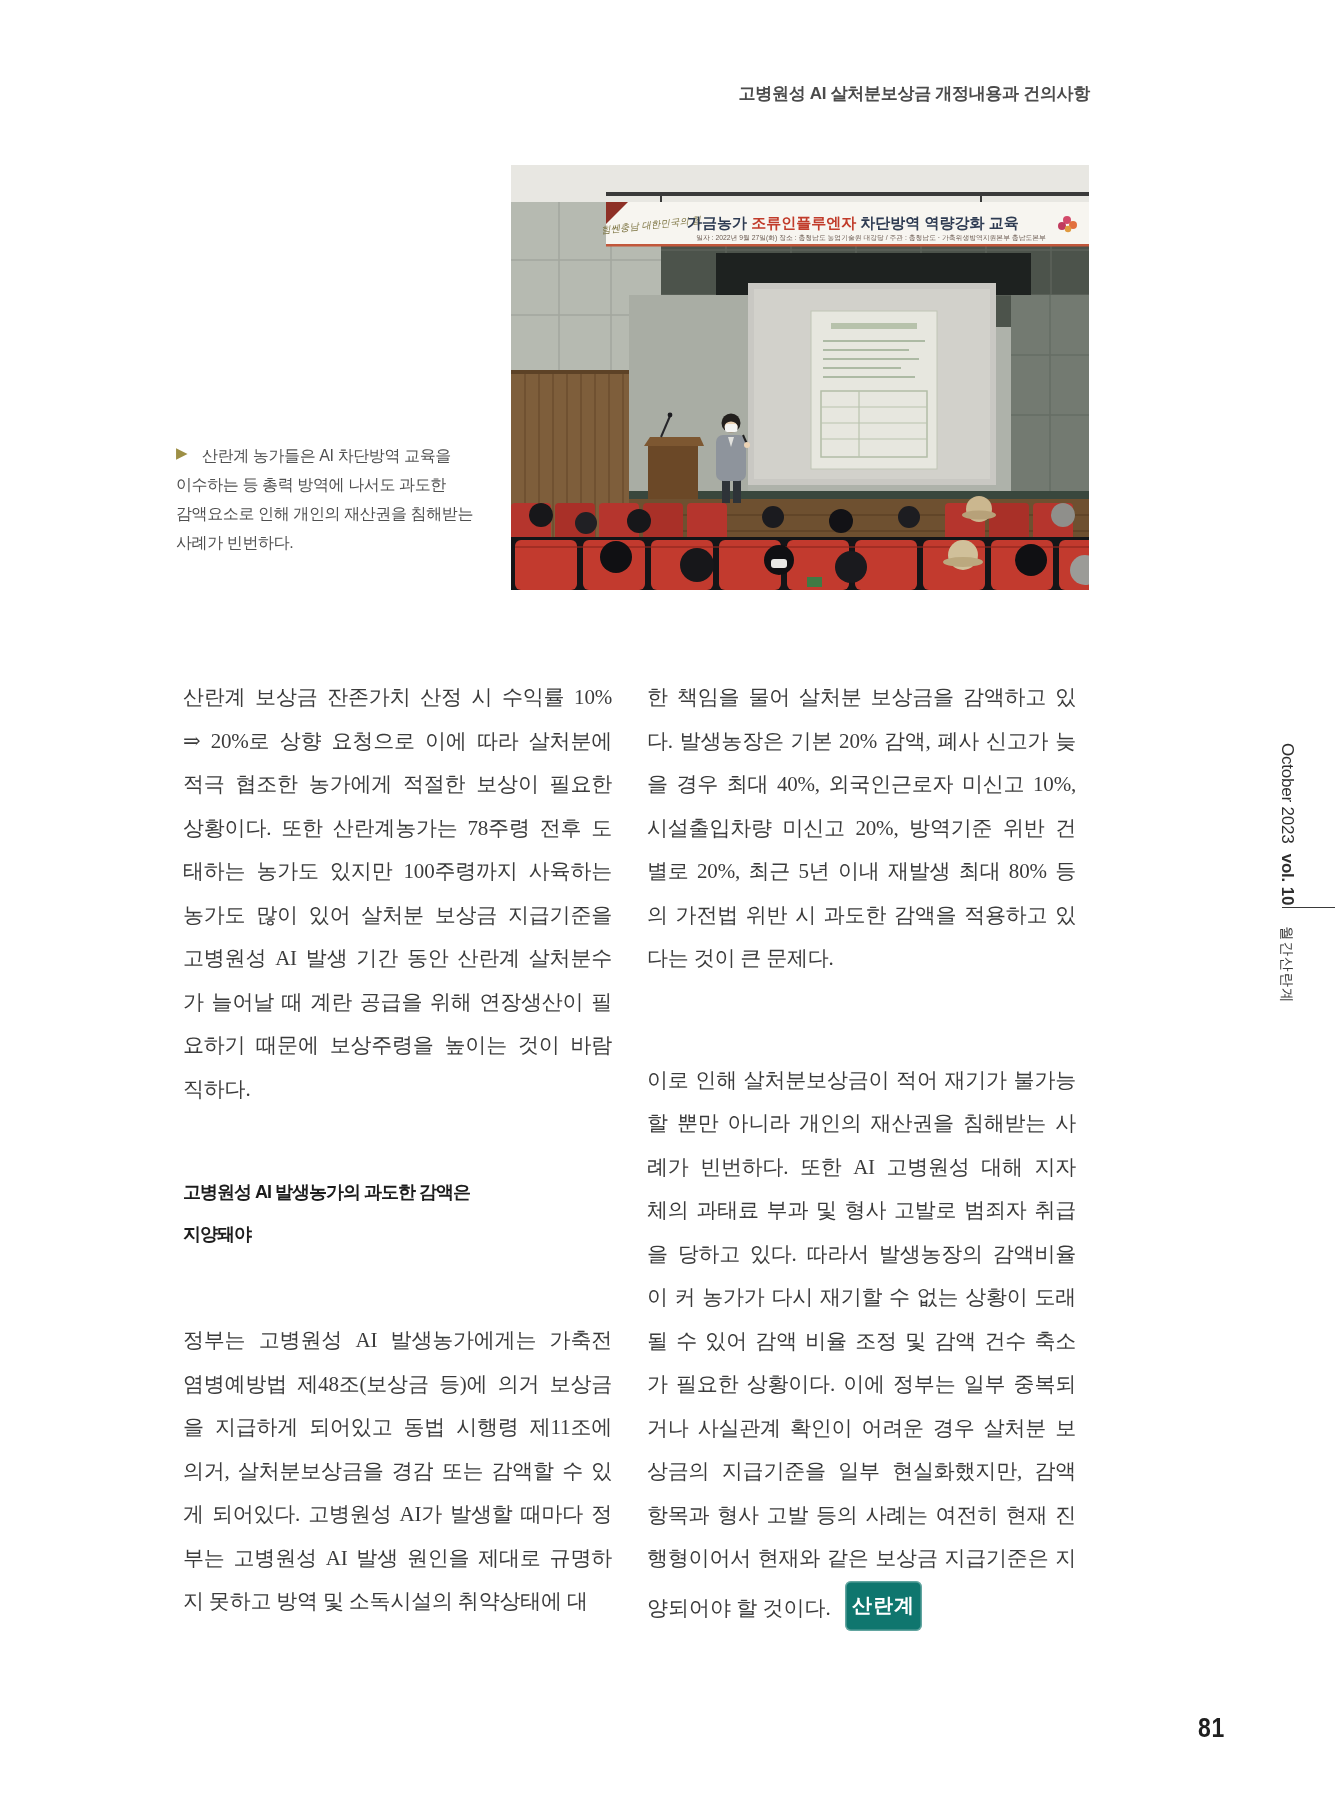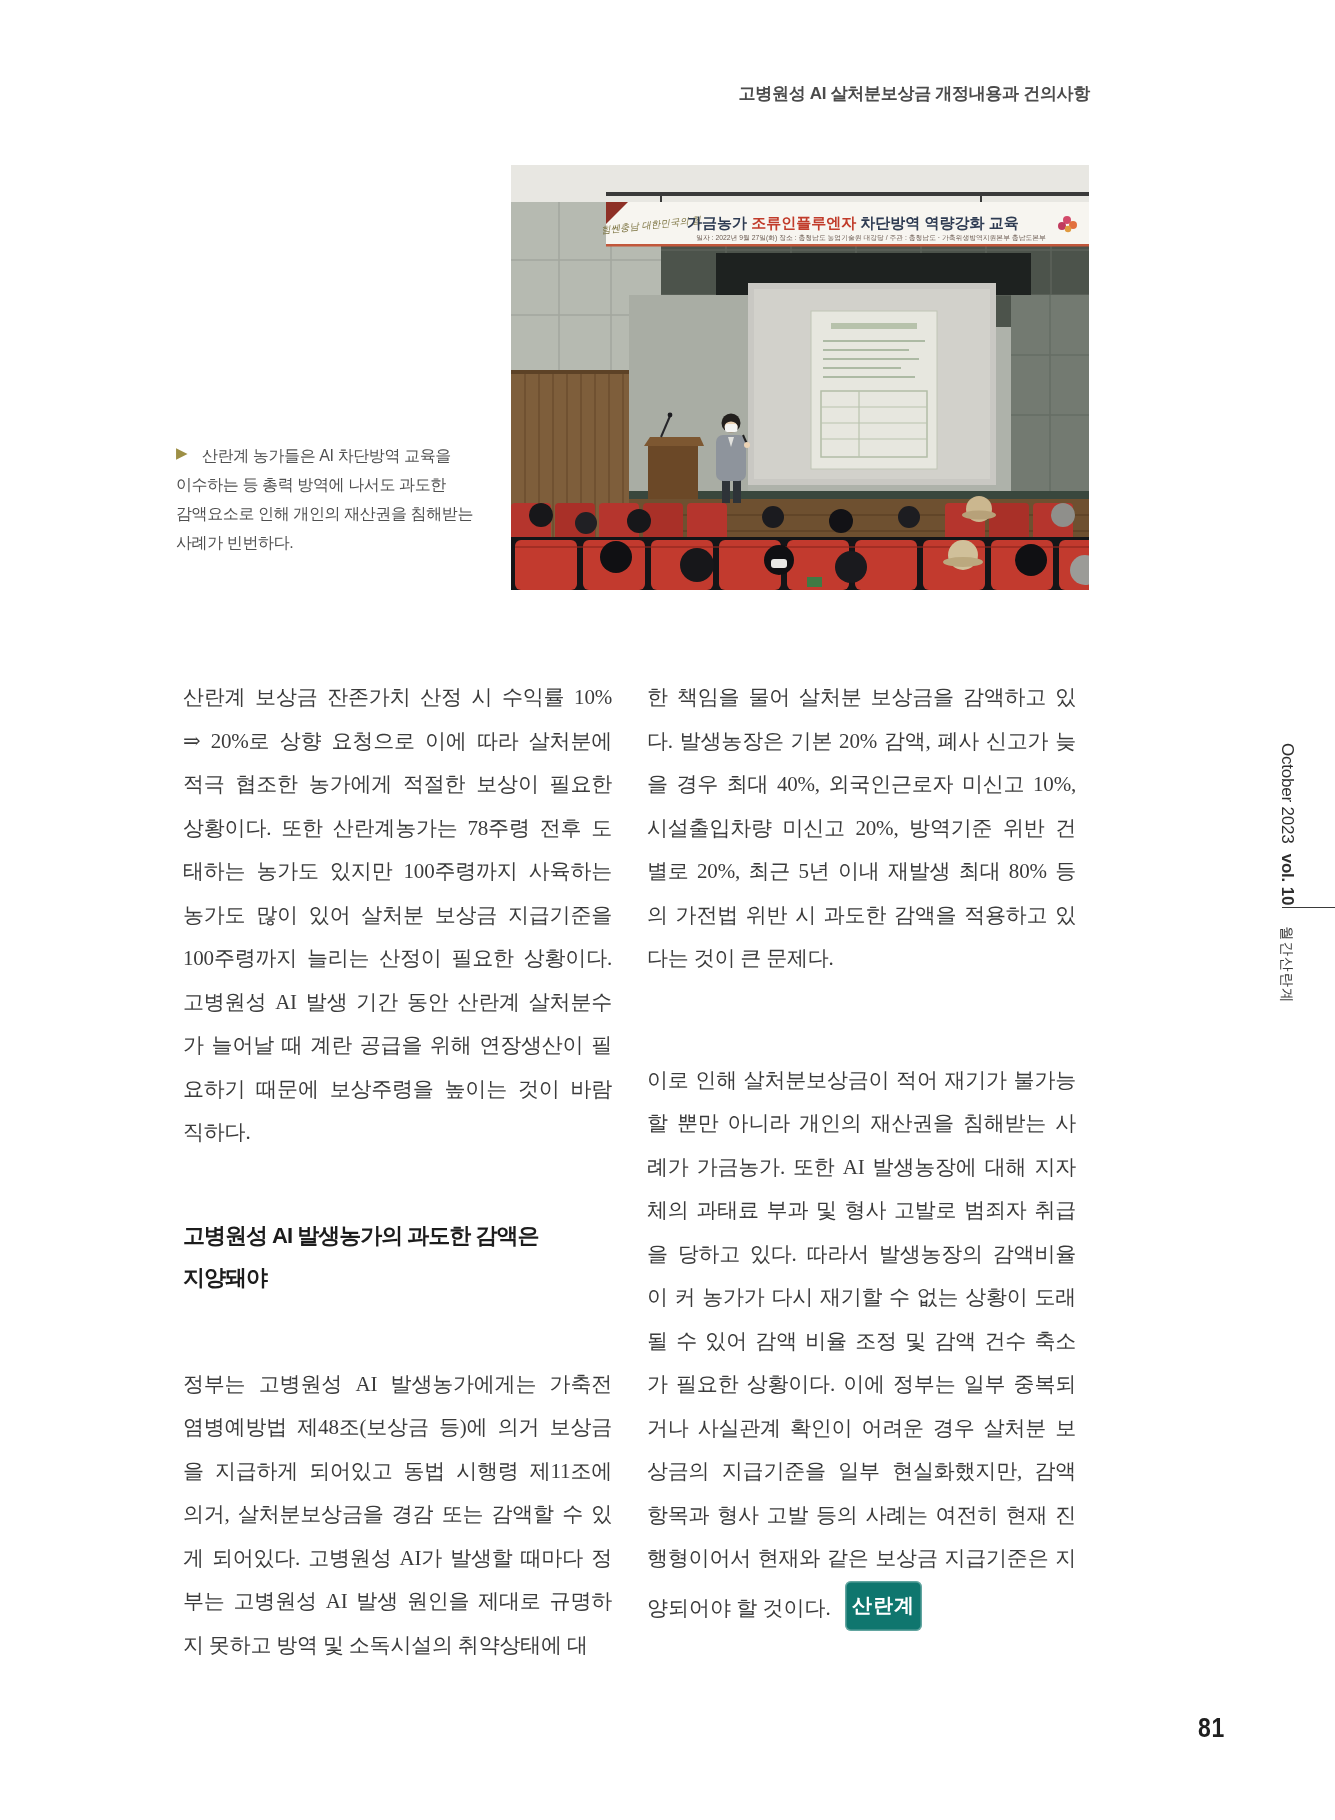--- a/index.html
+++ b/index.html
@@ -35,21 +35,21 @@
   .para { }
   .line {
     font-size:21px; line-height:43.5px; white-space:nowrap;
     text-align:justify; text-align-last:justify; letter-spacing:-0.2px;
   }
   .para > .line:last-child { text-align-last:left; }
   .keep-just > .line:last-child { text-align-last:justify; }
   .subhead { margin-top:60px; margin-bottom:0; }
   .subhead-line {
     font-family:"Liberation Sans", sans-serif; font-weight:700;
-    font-size:22px; line-height:42px; color:#1c1c1c; letter-spacing:-1px;
+    font-size:18px; line-height:42px; color:#1c1c1c; letter-spacing:-1px;
     white-space:nowrap;
   }
   .para-2 { margin-top:64px; }
   .para-r2 { margin-top:78px; }
   .final-line { font-size:21px; line-height:43.5px; white-space:nowrap; }
   .end-badge {
     display:inline-block; background:#0f766e; color:#ffffff;
     font-family:"Liberation Sans", sans-serif; font-weight:700; font-size:20px;
     padding:3px 7px 4px; border-radius:6px; margin-left:9px; vertical-align:3px;
     letter-spacing:1px; box-shadow: inset 0 0 0 1.5px rgba(255,255,255,0.35);
@@ -213,21 +213,20 @@
   </div>
 
   <div class="col col-left">
     <div class="para para-1">
         <div class="line">산란계 보상금 잔존가치 산정 시 수익률 10%</div>
         <div class="line">⇒ 20%로 상향 요청으로 이에 따라 살처분에</div>
         <div class="line">적극 협조한 농가에게 적절한 보상이 필요한</div>
         <div class="line">상황이다. 또한 산란계농가는 78주령 전후 도</div>
         <div class="line">태하는 농가도 있지만 100주령까지 사육하는</div>
         <div class="line">농가도 많이 있어 살처분 보상금 지급기준을</div>
-        <div class="line">100주령까지 늘리는 산정이 필요한 상황이다.</div>
         <div class="line">고병원성 AI 발생 기간 동안 산란계 살처분수</div>
         <div class="line">가 늘어날 때 계란 공급을 위해 연장생산이 필</div>
         <div class="line">요하기 때문에 보상주령을 높이는 것이 바람</div>
         <div class="line">직하다.</div>
       </div>
     <div class="subhead">
         <div class="subhead-line">고병원성 AI 발생농가의 과도한 감액은</div>
         <div class="subhead-line">지양돼야</div>
       </div>
     <div class="para para-2">
@@ -247,21 +246,21 @@
         <div class="line">다. 발생농장은 기본 20% 감액, 폐사 신고가 늦</div>
         <div class="line">을 경우 최대 40%, 외국인근로자 미신고 10%,</div>
         <div class="line">시설출입차량 미신고 20%, 방역기준 위반 건</div>
         <div class="line">별로 20%, 최근 5년 이내 재발생 최대 80% 등</div>
         <div class="line">의 가전법 위반 시 과도한 감액을 적용하고 있</div>
         <div class="line">다는 것이 큰 문제다.</div>
       </div>
     <div class="para keep-just para-r2">
         <div class="line">이로 인해 살처분보상금이 적어 재기가 불가능</div>
         <div class="line">할 뿐만 아니라 개인의 재산권을 침해받는 사</div>
-        <div class="line">례가 가금농가. 또한 AI 발생농장에 대해 지자</div>
+        <div class="line">례가 빈번하다. 또한 AI 고병원성 대해 지자</div>
         <div class="line">체의 과태료 부과 및 형사 고발로 범죄자 취급</div>
         <div class="line">을 당하고 있다. 따라서 발생농장의 감액비율</div>
         <div class="line">이 커 농가가 다시 재기할 수 없는 상황이 도래</div>
         <div class="line">될 수 있어 감액 비율 조정 및 감액 건수 축소</div>
         <div class="line">가 필요한 상황이다. 이에 정부는 일부 중복되</div>
         <div class="line">거나 사실관계 확인이 어려운 경우 살처분 보</div>
         <div class="line">상금의 지급기준을 일부 현실화했지만, 감액</div>
         <div class="line">항목과 형사 고발 등의 사례는 여전히 현재 진</div>
         <div class="line">행형이어서 현재와 같은 보상금 지급기준은 지</div>
       </div>

